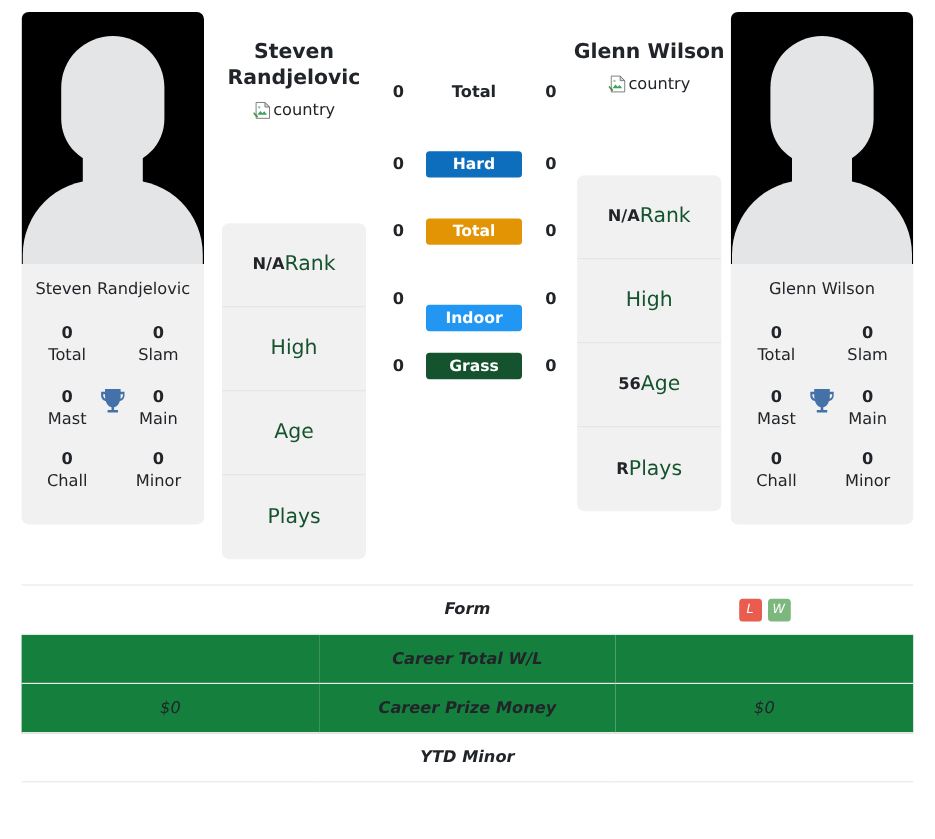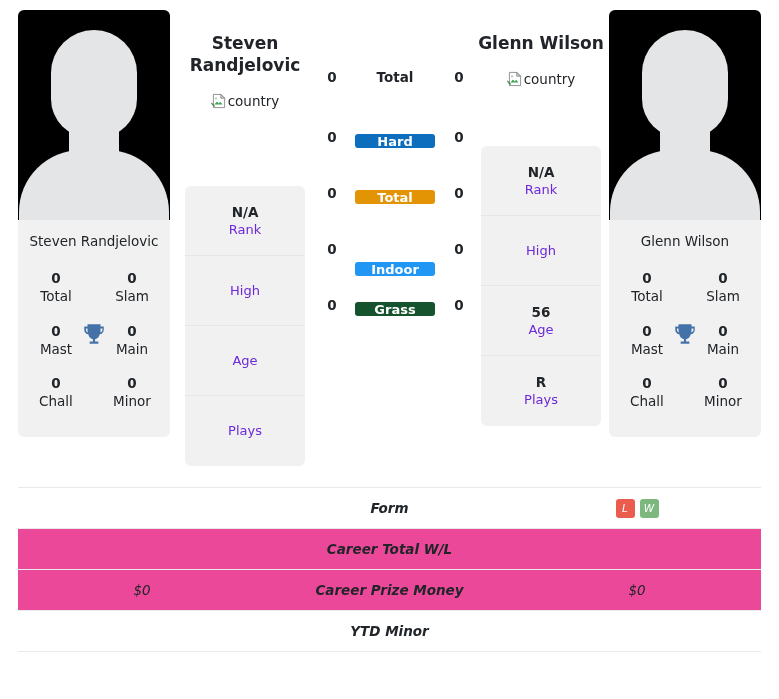--- a/index.html
+++ b/index.html
@@ -131,54 +131,54 @@
     background: #f1f1f1;
     border-radius: 6px;
     overflow: hidden;
   }
   .info-card.left  { left: 185px; top: 186px; }
   .info-card.right { left: 481px; top: 146px; }
 
   .info-row {
     height: 70px;
     display: flex;
-    flex-direction: column;
+    flex-direction: row;
     align-items: center;
     justify-content: center;
     border-bottom: 1px solid #e6e6e6;
   }
   .info-row:last-child { border-bottom: none; }
   .info-val {
     font-size: 13.5px;
     font-weight: bold;
     line-height: 1.35;
     color: #212529;
   }
   .info-lbl {
-    font-size: 13px;
+    font-size: 17px;
     line-height: 1.35;
-    color: #6d28d9;
+    color: #14532d;
   }
 
   
   .player-header {
     position: absolute;
     text-align: center;
     width: 150px;
   }
   .player-header.left  { left: 170px; top: 33px; }
   .player-header.right { left: 466px; top: 33px; }
   .ph-name {
     font-size: 17px;
     font-weight: bold;
     color: #212529;
     line-height: 1.28;
   }
   .ph-country {
-    margin-top: 16px;
+    margin-top: 7px;
     font-size: 13.5px;
     color: #212529;
     display: inline-flex;
     align-items: center;
     gap: 1px;
   }
   .broken-img {
     width: 16px;
     height: 16px;
     display: inline-block;
@@ -204,23 +204,23 @@
     font-weight: bold;
     color: #212529;
     width: 22px;
     text-align: center;
   }
   .sr-left  { left: 11px; }
   .sr-right { left: 138px; }
   .sr-badge {
     position: absolute;
     left: 45px;
-    top: 12px;
+    top: 4px;
     width: 80px;
-    height: 14px;
+    height: 22px;
     border-radius: 3px;
     color: #ffffff;
     font-size: 13px;
     font-weight: bold;
     display: flex;
     align-items: center;
     justify-content: center;
   }
   .sr-plain {
     position: absolute;
@@ -238,21 +238,21 @@
 
   
   .compare-table {
     position: absolute;
     left: 18px;
     top: 487px;
     width: 743px;
     border-collapse: collapse;
   }
   .compare-table tr { height: 41px; font-style: italic; }
-  .compare-table tr.striped { background: #ec4899; }
+  .compare-table tr.striped { background: #15803d; }
   .compare-table td {
     border-top: 1px solid #e9e9e9;
     border-bottom: 1px solid #e9e9e9;
     font-size: 13.5px;
     color: #212529;
     vertical-align: middle;
   }
   .ct-left, .ct-right {
     width: 248px;
     text-align: center;

